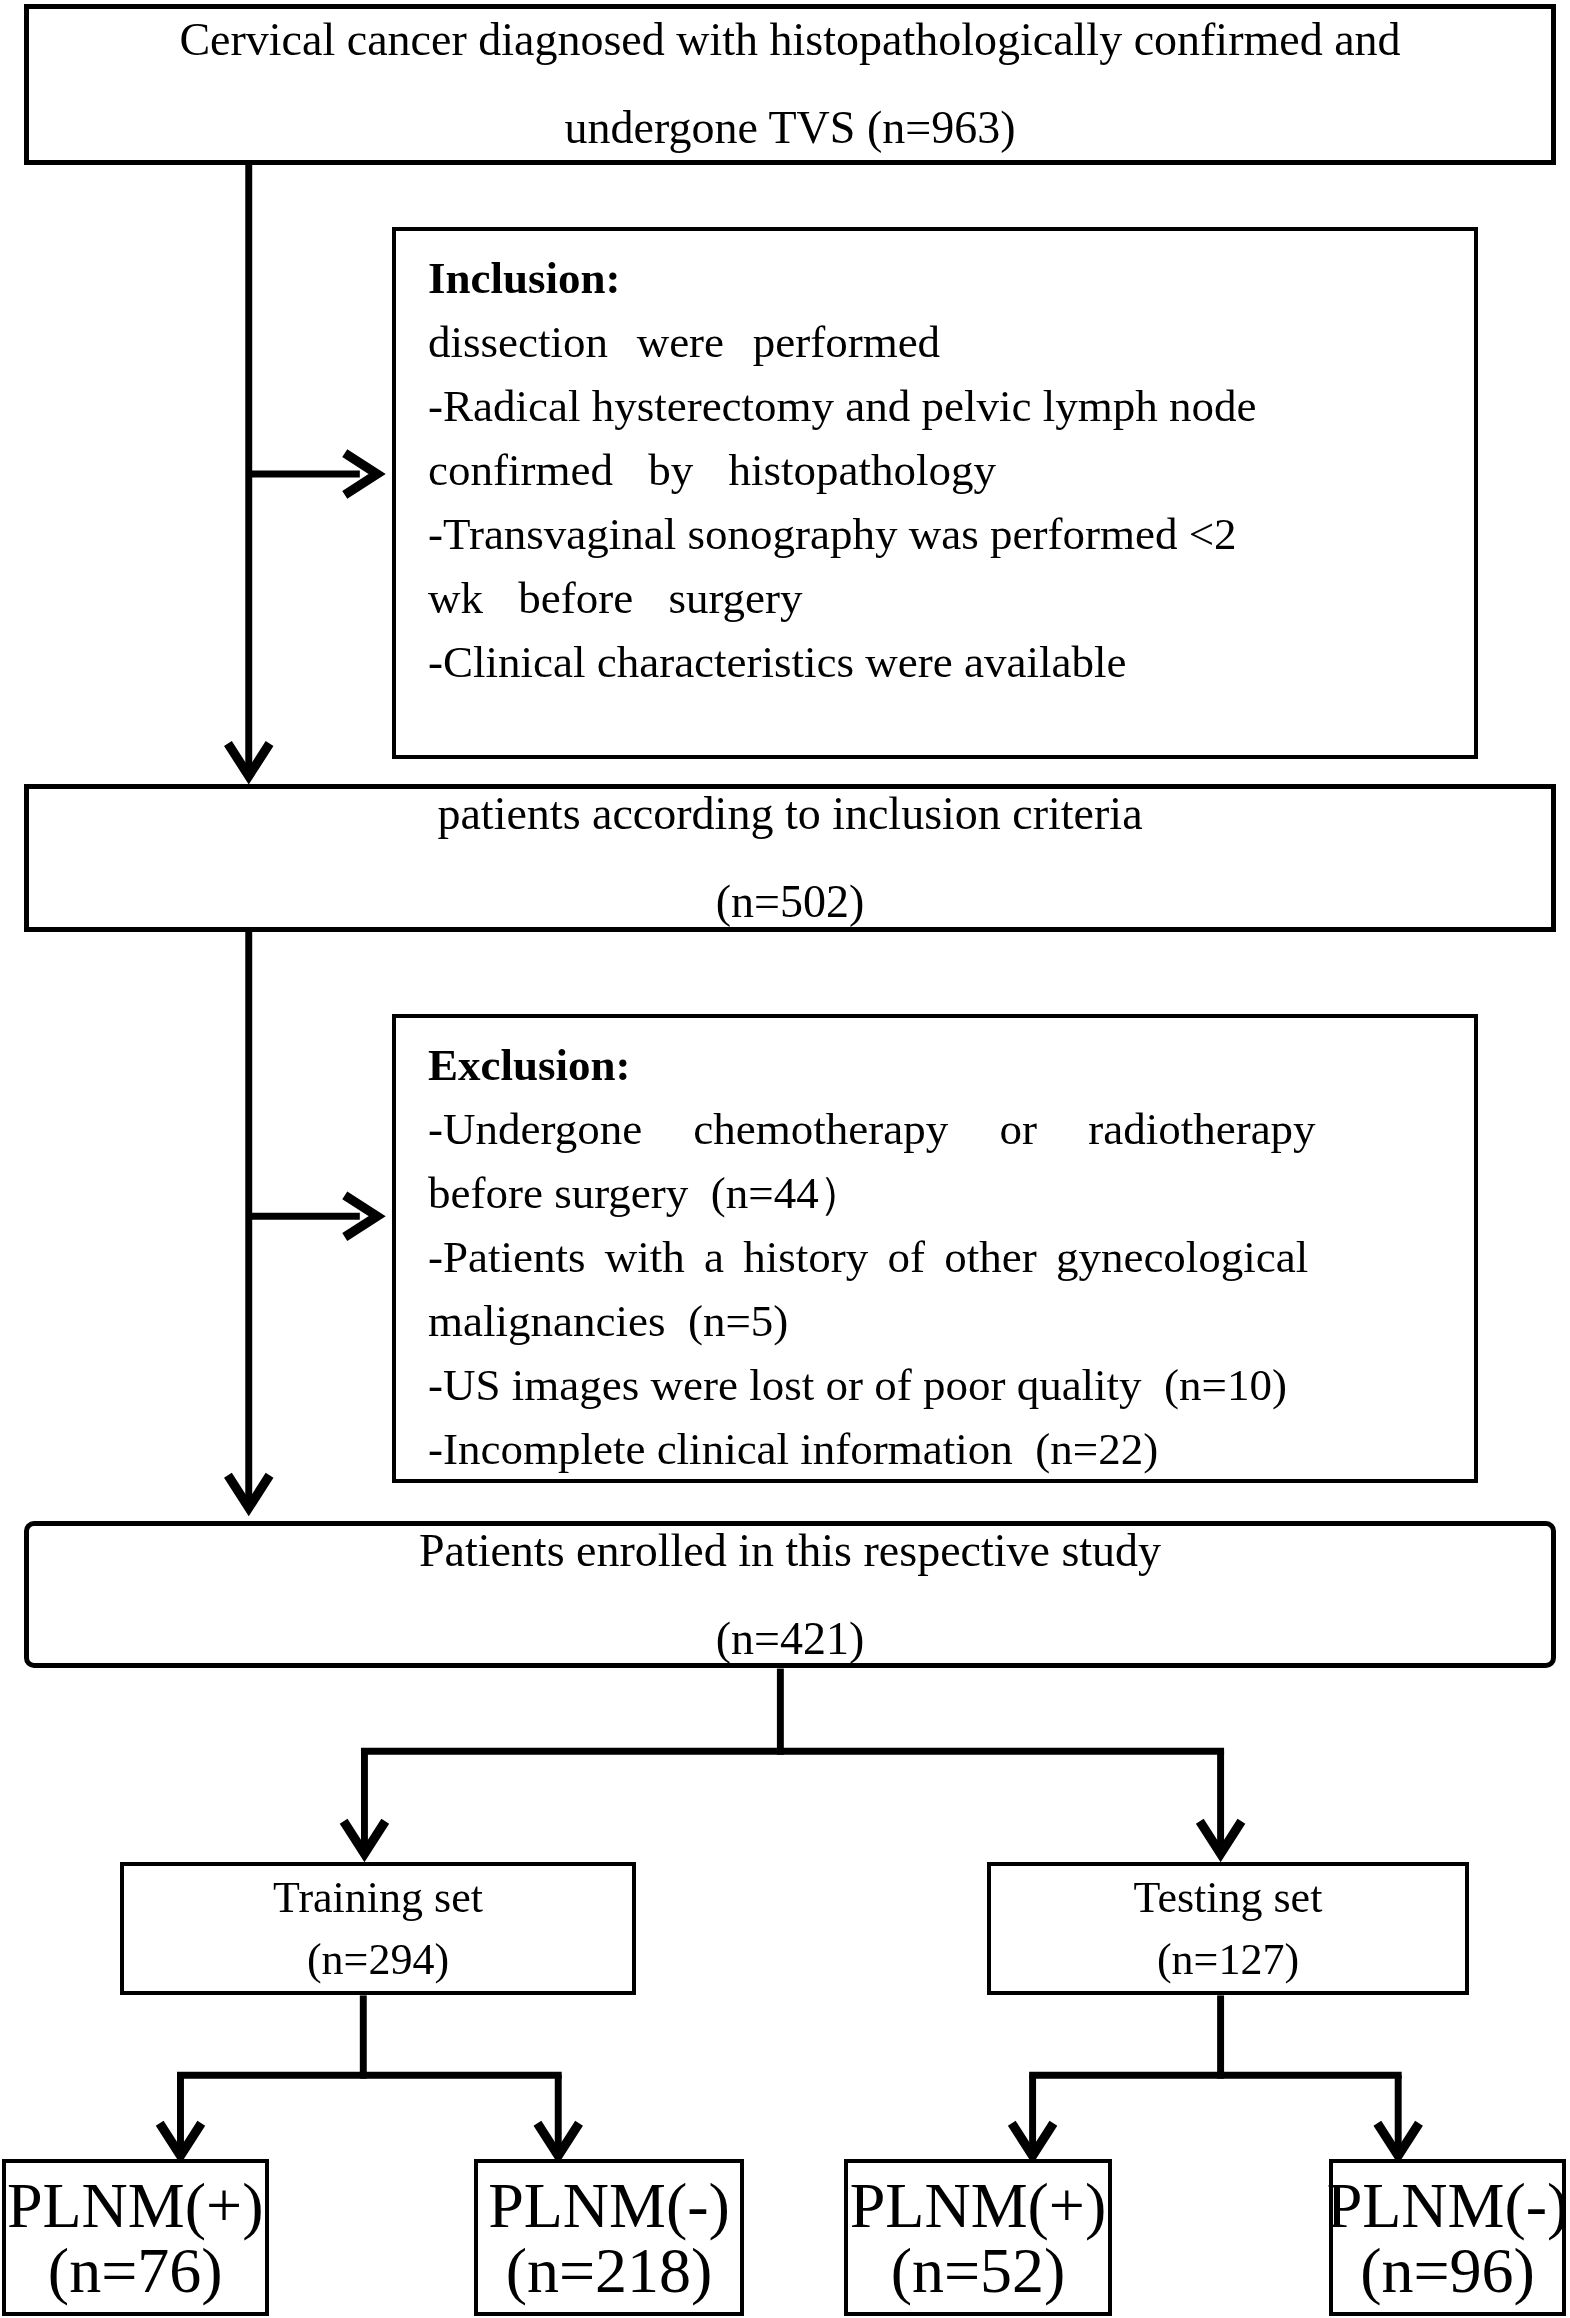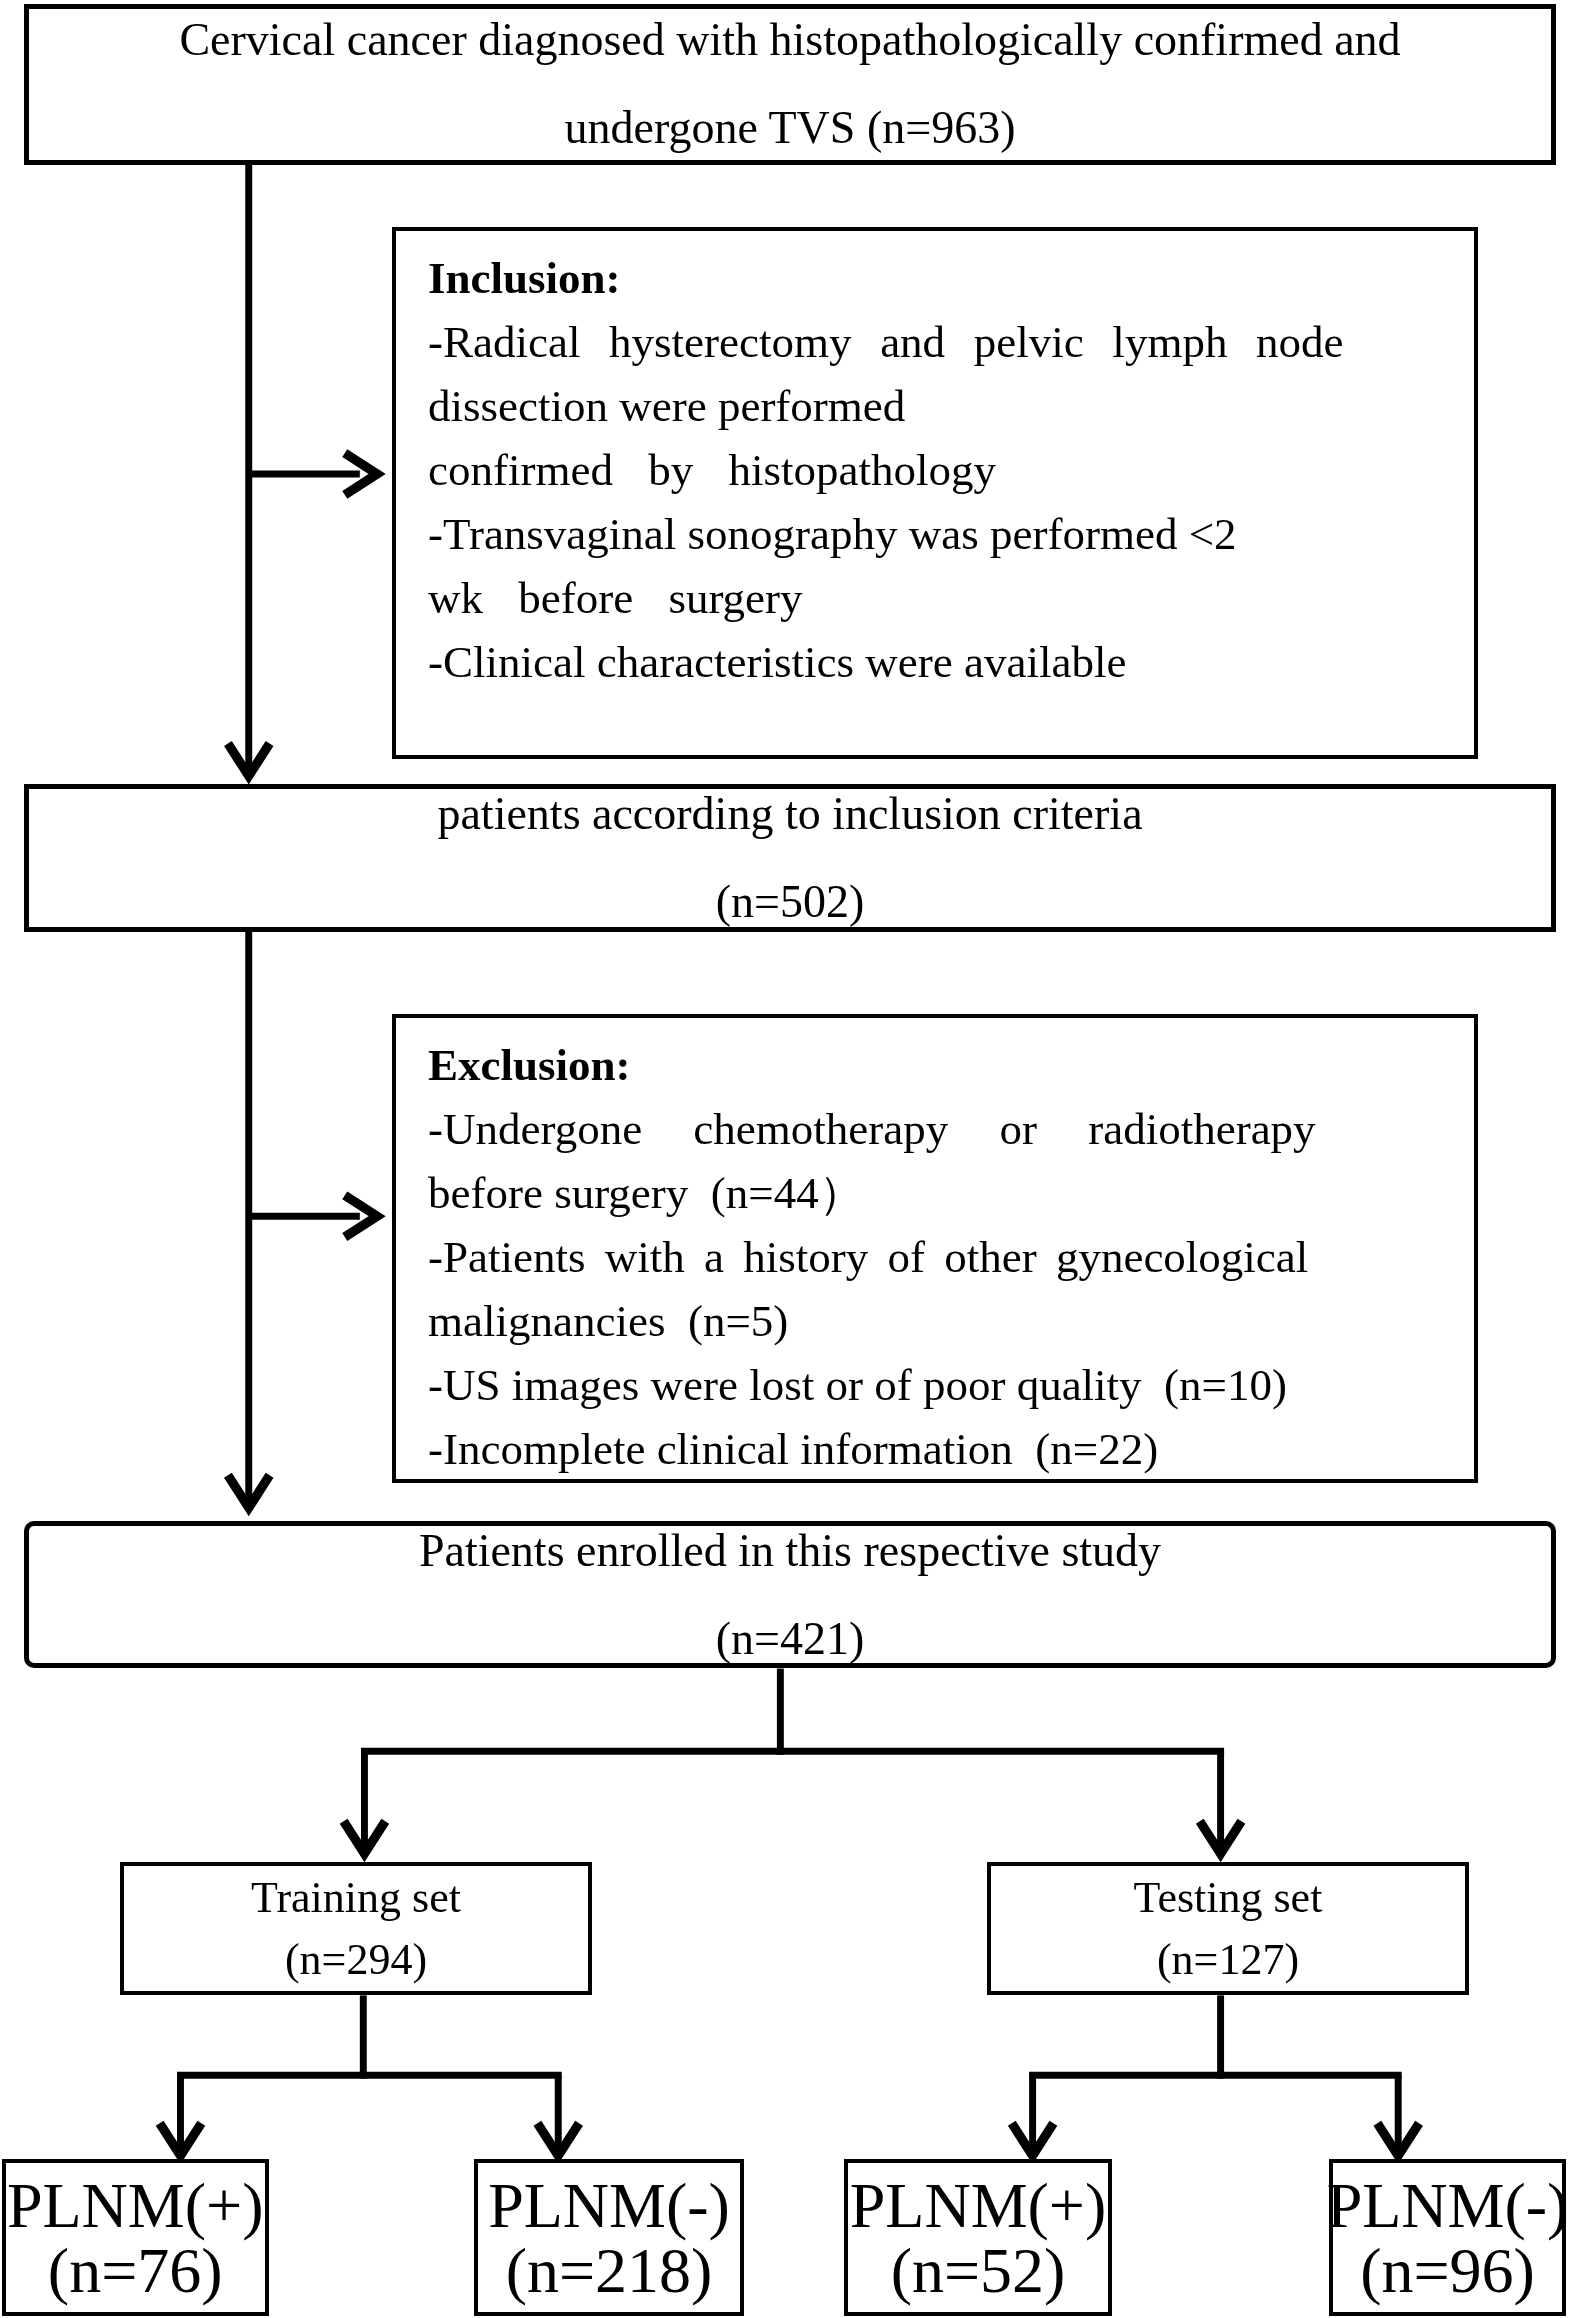--- a/index.html
+++ b/index.html
@@ -47,21 +47,21 @@
     padding: 15px 5.8px 0 32px;
     margin-top: 22px;
   }
   .box--small { font-size: 44px; line-height: 62px; }
   .box--plnm  { font-size: 64px; line-height: 65px; }
   #top-box      { top: 3.5px;    height: 161px; }
   #inclusion-box{ top: 205px;  height: 532px; }
   #criteria-box { top: 784px; height: 148px; }
   #exclusion-box{ top: 992px; height: 469px; }
   #enrolled-box { top: 1521px; height: 147px; border-radius: 10px; }
-  #training-box { left: 120px;  top: 1862px; width: 472px; height: 133px; }
+  #training-box { left: 120px;  top: 1862px; width: 516px; height: 133px; }
   #testing-box  { left: 987px; top: 1862px; width: 482px; height: 133px; }
   #plnm-train-pos-box { left: 1.7px;    top: 2159px; width: 267px; height: 157px; }
   #plnm-train-neg-box { left: 474px;  top: 2159px; width: 270px; height: 157px; }
   #plnm-test-pos-box  { left: 844px; top: 2159px; width: 268px; height: 157px; }
   #plnm-test-neg-box  { left: 1329px; top: 2159px; width: 237px; height: 157px; }
   .box-title { font-weight: bold; white-space: pre; }
   .line { white-space: pre; }
   
   #inclusion-box .line:nth-child(2) { word-spacing: 17.4px; }
   #inclusion-box .line:nth-child(4) { word-spacing: 24px; }
@@ -112,22 +112,22 @@
     </g>
   </svg>
 
   <div class="box box--wide" id="top-box">
     <div class="line">Cervical cancer diagnosed with histopathologically confirmed and</div>
     <div class="line">undergone TVS (n=963)</div>
   </div>
 
   <div class="box box--list" id="inclusion-box">
     <div class="box-title">Inclusion:</div>
+    <div class="line">dissection were performed</div>
     <div class="line">-Radical hysterectomy and pelvic lymph node</div>
-    <div class="line">dissection were performed</div>
     <div class="line">confirmed by histopathology</div>
     <div class="line">-Transvaginal sonography was performed &lt;2</div>
     <div class="line">wk before surgery</div>
     <div class="line">-Clinical characteristics were available</div>
   </div>
 
   <div class="box box--wide" id="criteria-box">
     <div class="line">patients according to inclusion criteria</div>
     <div class="line">(n=502)</div>
   </div>

